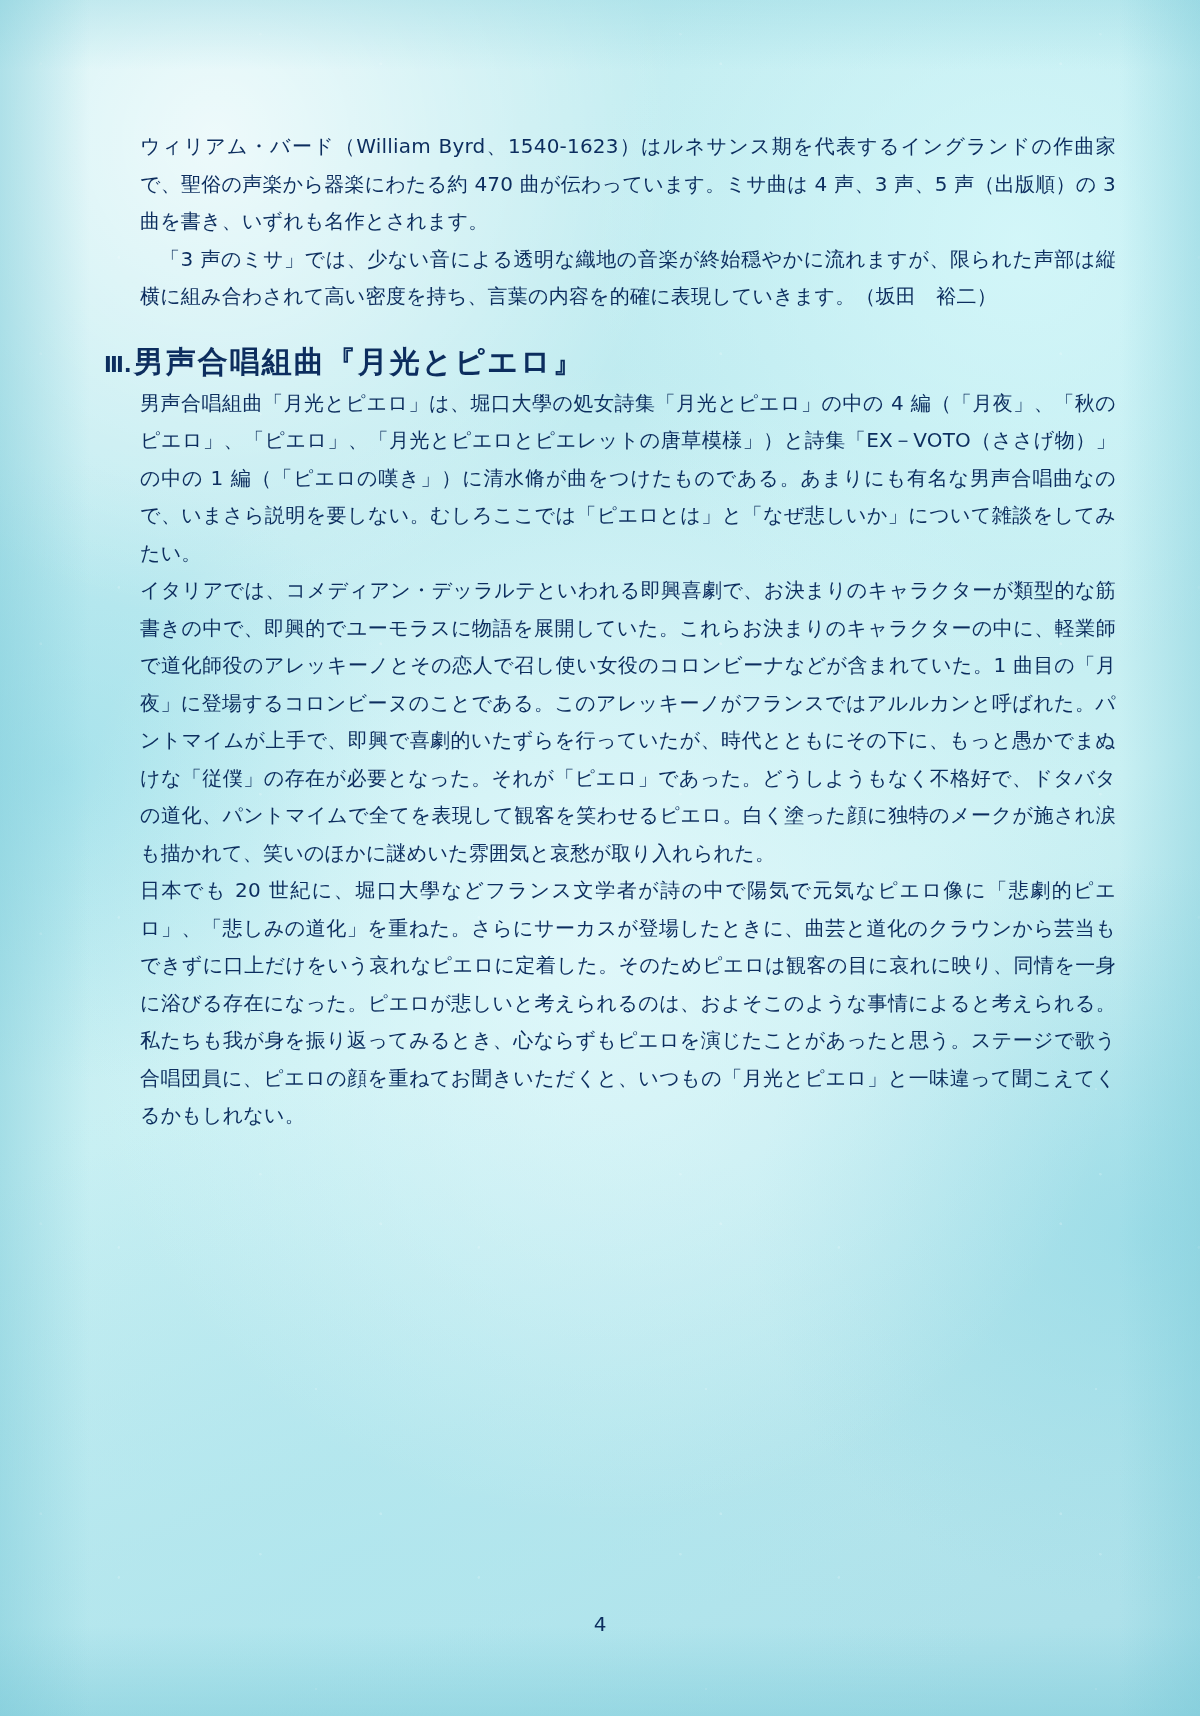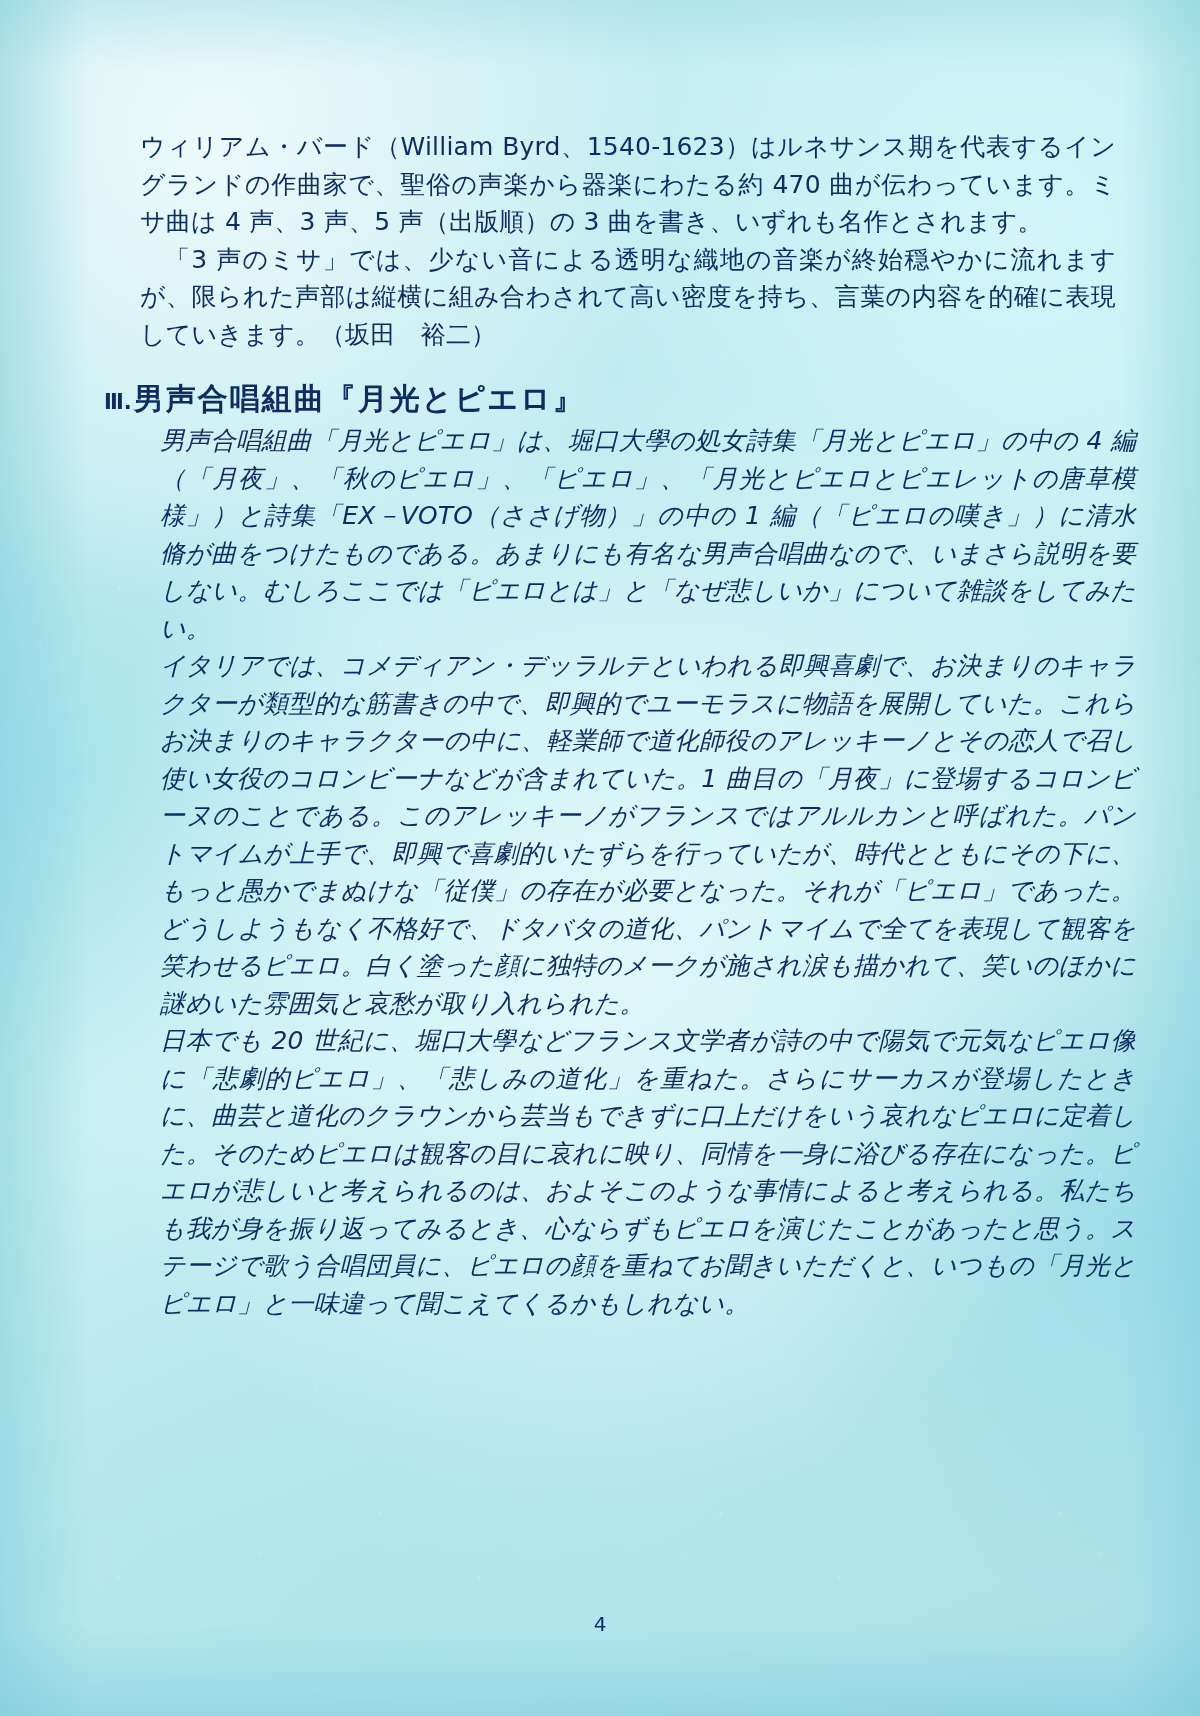--- a/index.html
+++ b/index.html
@@ -41,21 +41,21 @@
     position: absolute;
     left: 104px;
     top: 128px;
     width: 1012px;
   }
   p, h2, div {
     box-sizing: border-box;
   }
   .body-text {
     color: #0c2d5e;
-    font-size: 25px;
+    font-size: 20px;
     line-height: 37.5px;
     letter-spacing: 0.2px;
     text-align: justify;
     text-justify: inter-character;
     margin: 0;
   }
   .para {
     text-indent: 1em;
   }
   .para.noindent {
@@ -73,23 +73,22 @@
   }
   .section-num {
     font-size: 21px;
     letter-spacing: 0px;
   }
   .section-title {
     font-size: 30px;
     letter-spacing: 2px;
   }
   .block {
-    margin-left: 56px;
+    margin-left: 36px;
     width: 976px;
-    font-style: italic;
   }
   .first-block {
     margin-left: 36px;
     width: 976px;
   }
   .page-number {
     position: absolute;
     left: 0;
     top: 1612px;
     width: 1200px;

